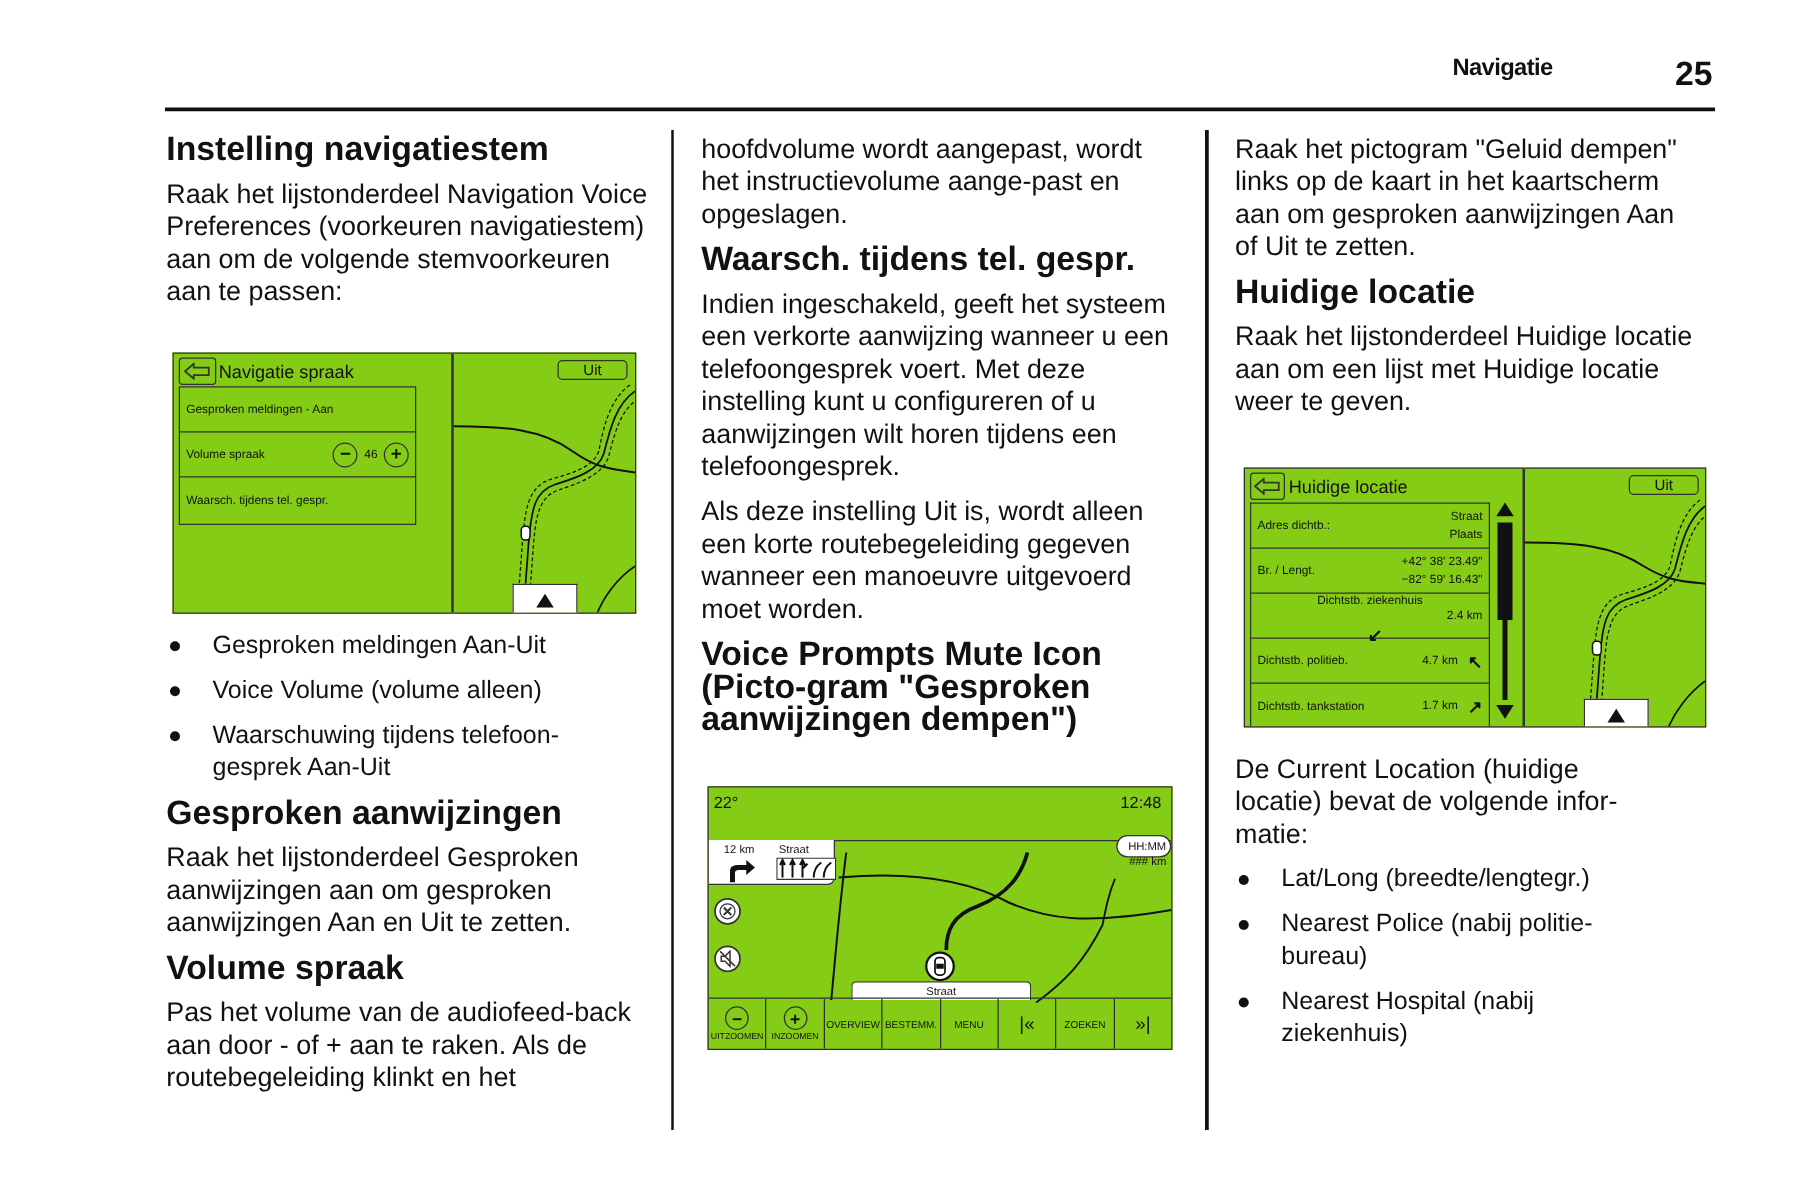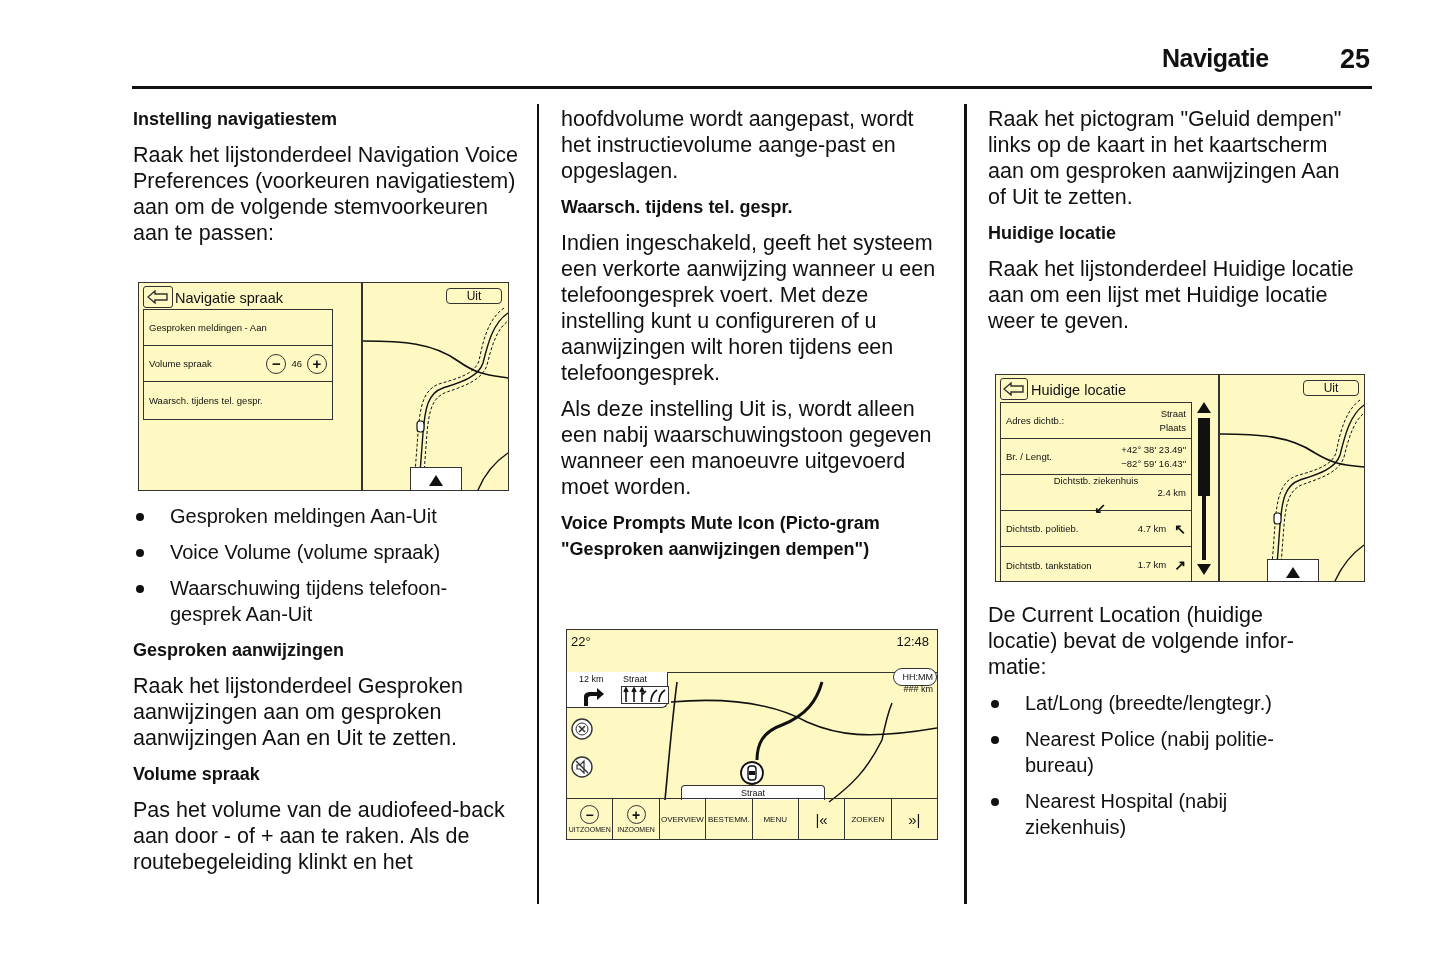--- a/index.html
+++ b/index.html
@@ -1,30 +1,30 @@
 <!DOCTYPE html>
 <html><head>
 <meta charset="utf-8">
 <style>
   html, body { margin:0; padding:0; background:#ffffff; }
   body { width:1445px; height:961px; position:relative; overflow:hidden; font-family:"Liberation Sans", sans-serif; color:#111; }
   .abs { position:absolute; }
-  .hdr-title { left:1162px; top:44px; font-size:25px; font-weight:bold; letter-spacing:-0.5px; }
+  .hdr-title { left:1162px; top:44px; font-size:19px; font-weight:bold; letter-spacing:-0.5px; }
   .hdr-page { left:1340px; top:44px; font-size:27px; font-weight:bold; }
   .hdr-rule { left:132px; top:86px; width:1240px; height:3px; background:#111; }
   .vdiv { width:2px; background:#111; }
   .col { position:absolute; width:390px; }
-  .h { font-weight:bold; font-size:18px; line-height:26px; margin:0 0 10px 0; }
+  .h { font-weight:bold; font-size:27px; line-height:26px; margin:0 0 10px 0; }
   .p { font-size:21.5px; line-height:26px; margin:0 0 10px 0; }
   ul.b { list-style:none; margin:0 0 8px 0; padding:0; }
   ul.b li { position:relative; padding-left:37px; font-size:20px; line-height:26px; margin-bottom:10px; }
   ul.b li::before { content:""; position:absolute; left:3px; top:10px; width:8px; height:8px; border-radius:50%; background:#111; }
 
   
-  .fig { position:absolute; border:1.5px solid #333; background:#fef9c3; overflow:hidden; font-family:"Liberation Sans", sans-serif; }
+  .fig { position:absolute; border:1.5px solid #333; background:#84cc16; overflow:hidden; font-family:"Liberation Sans", sans-serif; }
   .fig .split { position:absolute; top:0; bottom:0; width:1.5px; background:#333; }
   .back { position:absolute; border:1.5px solid #333; border-radius:3px; display:flex; align-items:center; justify-content:center; }
   .ftitle { position:absolute; font-size:14.5px; }
   .uitbtn { position:absolute; border:1.5px solid #333; border-radius:4px; font-size:12px; text-align:center; line-height:14px; }
   .listbox { position:absolute; border:1.5px solid #333; }
   .row { position:absolute; left:0; right:0; border-bottom:1.5px solid #333; font-size:9.5px; display:flex; align-items:center; padding:0 5px; box-sizing:border-box; }
   .row:last-child { border-bottom:none; }
   .circbtn { width:18px; height:18px; border:1.5px solid #333; border-radius:50%; display:inline-flex; align-items:center; justify-content:center; font-size:15px; line-height:1; font-weight:bold; }
   .val { margin-left:auto; text-align:right; line-height:14px; }
   .trip { position:absolute; border:1.5px solid #333; border-bottom:none; background:#fff; }
@@ -86,34 +86,34 @@
     <path d="M145 170 C130 180 120 195 115 207" fill="none" stroke="#111" stroke-width="1.4"></path>
   </svg>
   <div class="trip" style="left:271px; top:184px; width:50px; height:24px;">
     <div class="tri-up" style="left:18px; top:7px;"></div>
   </div>
 </div>
 
 <div class="col" style="left:133px; top:503px;">
   <ul class="b">
     <li>Gesproken meldingen Aan-Uit</li>
-    <li>Voice Volume (volume spraak)</li>
+    <li>Voice Volume (volume alleen)</li>
     <li style="width:340px;">Waarschuwing tijdens telefoon-gesprek Aan-Uit</li>
   </ul>
   <div class="h">Gesproken aanwijzingen</div>
   <div class="p" style="width:370px;">Raak het lijstonderdeel Gesproken aanwijzingen aan om gesproken aanwijzingen Aan en Uit te zetten.</div>
   <div class="h">Volume spraak</div>
   <div class="p" style="width:385px;">Pas het volume van de audiofeed-back aan door - of + aan te raken. Als de routebegeleiding klinkt en het</div>
 </div>
 
 <div class="col" style="left:561px; top:106px;">
   <div class="p" style="width:365px;">hoofdvolume wordt aangepast, wordt het instructievolume aange-past en opgeslagen.</div>
   <div class="h">Waarsch. tijdens tel. gespr.</div>
   <div class="p" style="width:375px;">Indien ingeschakeld, geeft het systeem een verkorte aanwijzing wanneer u een telefoongesprek voert. Met deze instelling kunt u configureren of u aanwijzingen wilt horen tijdens een telefoongesprek.</div>
-  <div class="p" style="width:385px;">Als deze instelling Uit is, wordt alleen een nabij waarschuwingstoon gegeven wanneer een manoeuvre uitgevoerd moet worden.</div>
+  <div class="p" style="width:385px;">Als deze instelling Uit is, wordt alleen een korte routebegeleiding gegeven wanneer een manoeuvre uitgevoerd moet worden.</div>
   <div class="h" style="width:370px;">Voice Prompts Mute Icon (Picto-gram "Gesproken aanwijzingen dempen")</div>
 </div>
 
 <div class="fig" style="left:566px; top:629px; width:370px; height:209px;">
   <div class="navtop">
     <span class="abs" style="left:4px; top:4px;">22°</span>
     <span class="abs" style="right:8px; top:4px;">12:48</span>
   </div>
   <svg class="abs" style="left:0; top:0;" width="370" height="209" viewBox="0 0 370 209">
     <path d="M110 52 C104 100 100 150 98 170" fill="none" stroke="#111" stroke-width="1.6"></path>

